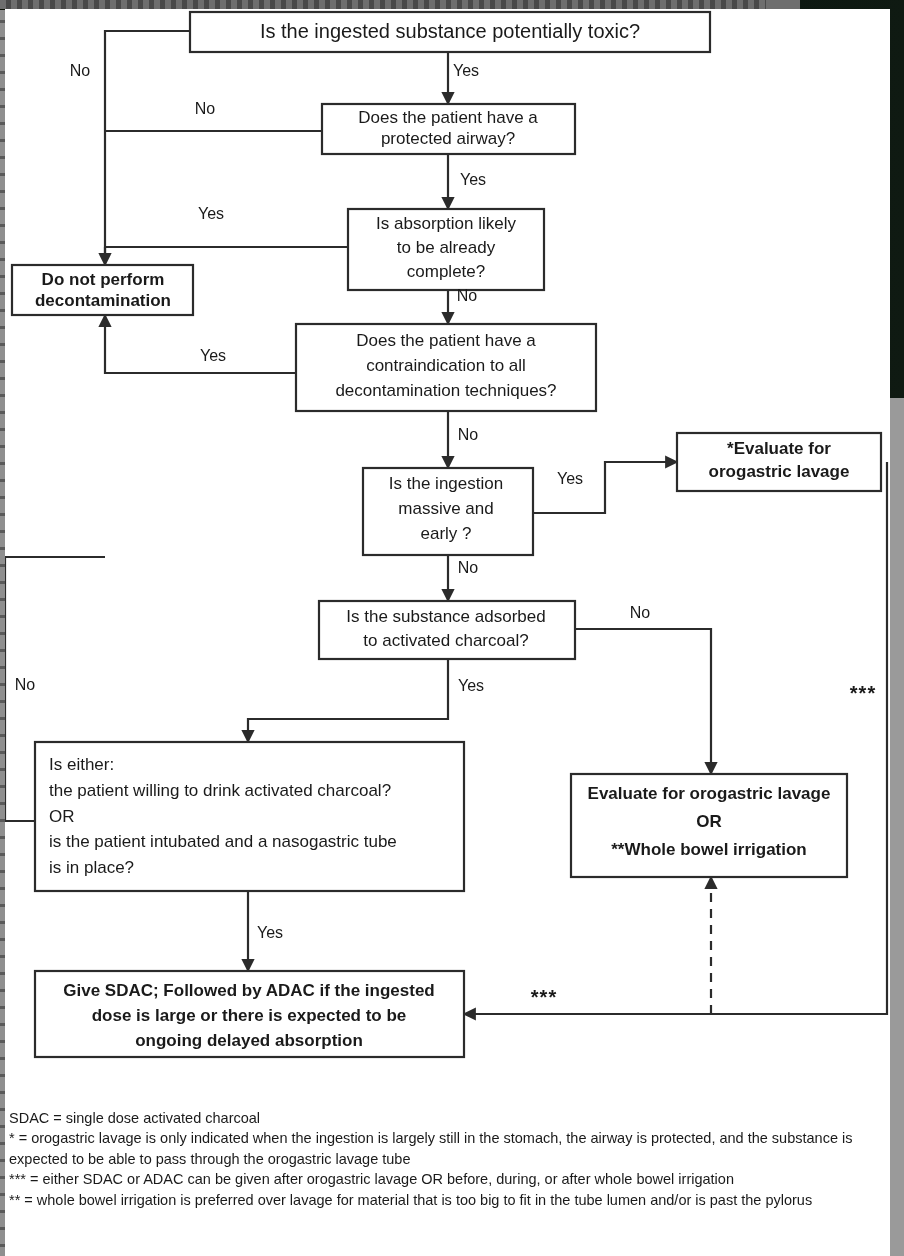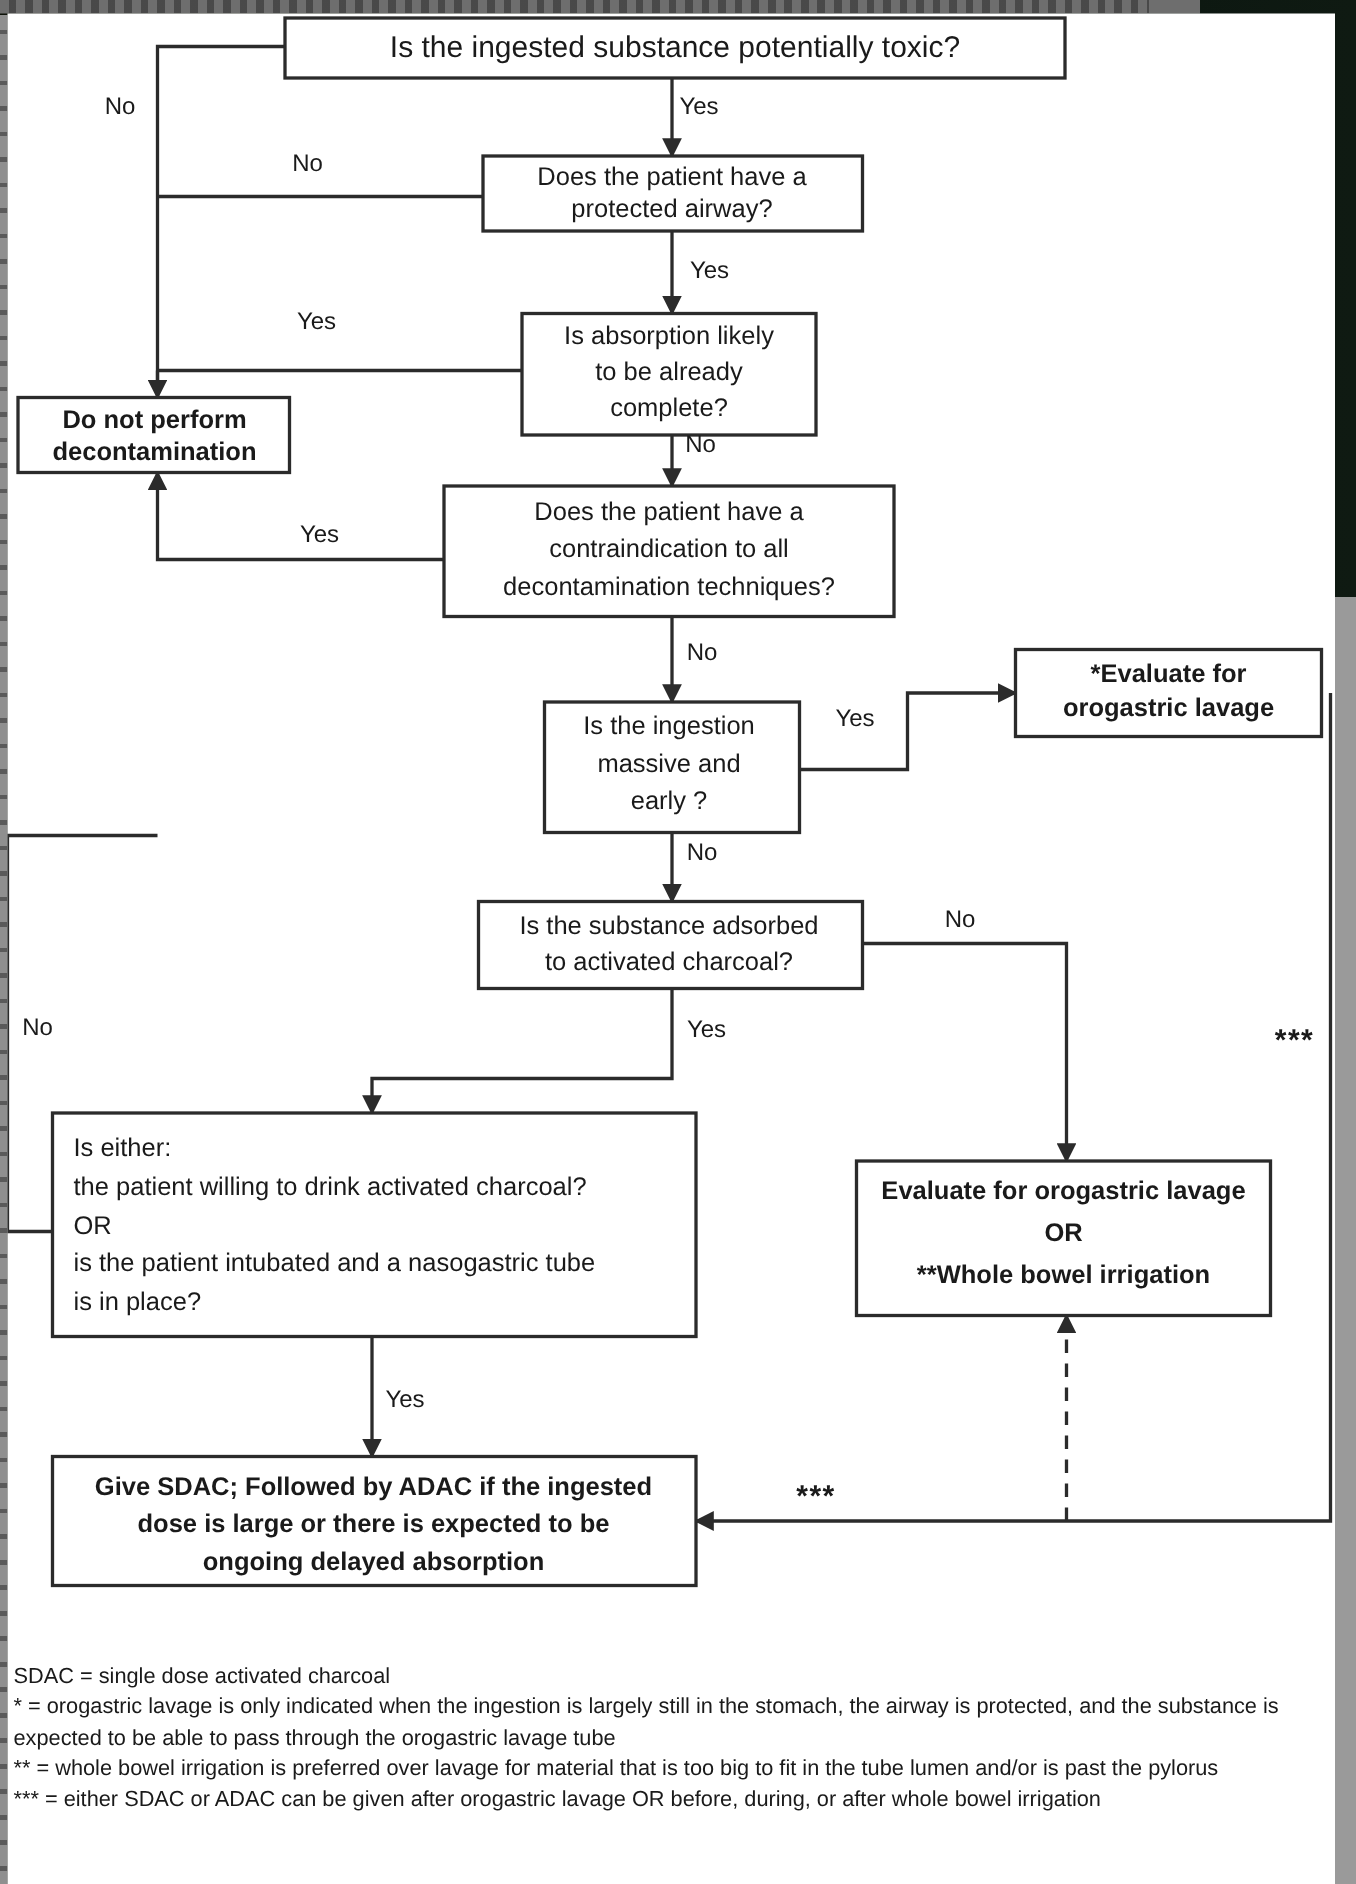--- a/index.html
+++ b/index.html
@@ -275,18 +275,18 @@
       <text class="edge-label" x="20" y="677">No</text>
       <text class="edge-label" x="265" y="925">Yes</text>
       <text class="star-label" x="858" y="686">***</text>
       <text class="star-label" x="539" y="990">***</text>
 
     </svg>
 
     <div id="legend">
       <p>SDAC = single dose activated charcoal</p>
       <p>* = orogastric lavage is only indicated when the ingestion is largely still in the stomach,  the airway is protected, and the substance is expected to be able to pass through the orogastric lavage tube</p>
+      <p>*** = either SDAC or ADAC can be given after orogastric lavage OR before, during, or after whole bowel irrigation</p>
       <p>** = whole bowel irrigation is preferred over lavage for material that is too big to fit in the tube lumen  and/or is past the pylorus</p>
-      <p>*** = either SDAC or ADAC can be given after orogastric lavage OR before, during, or after whole bowel irrigation</p>
     </div>
 
   </div>
 </div>
 
 </body></html>

